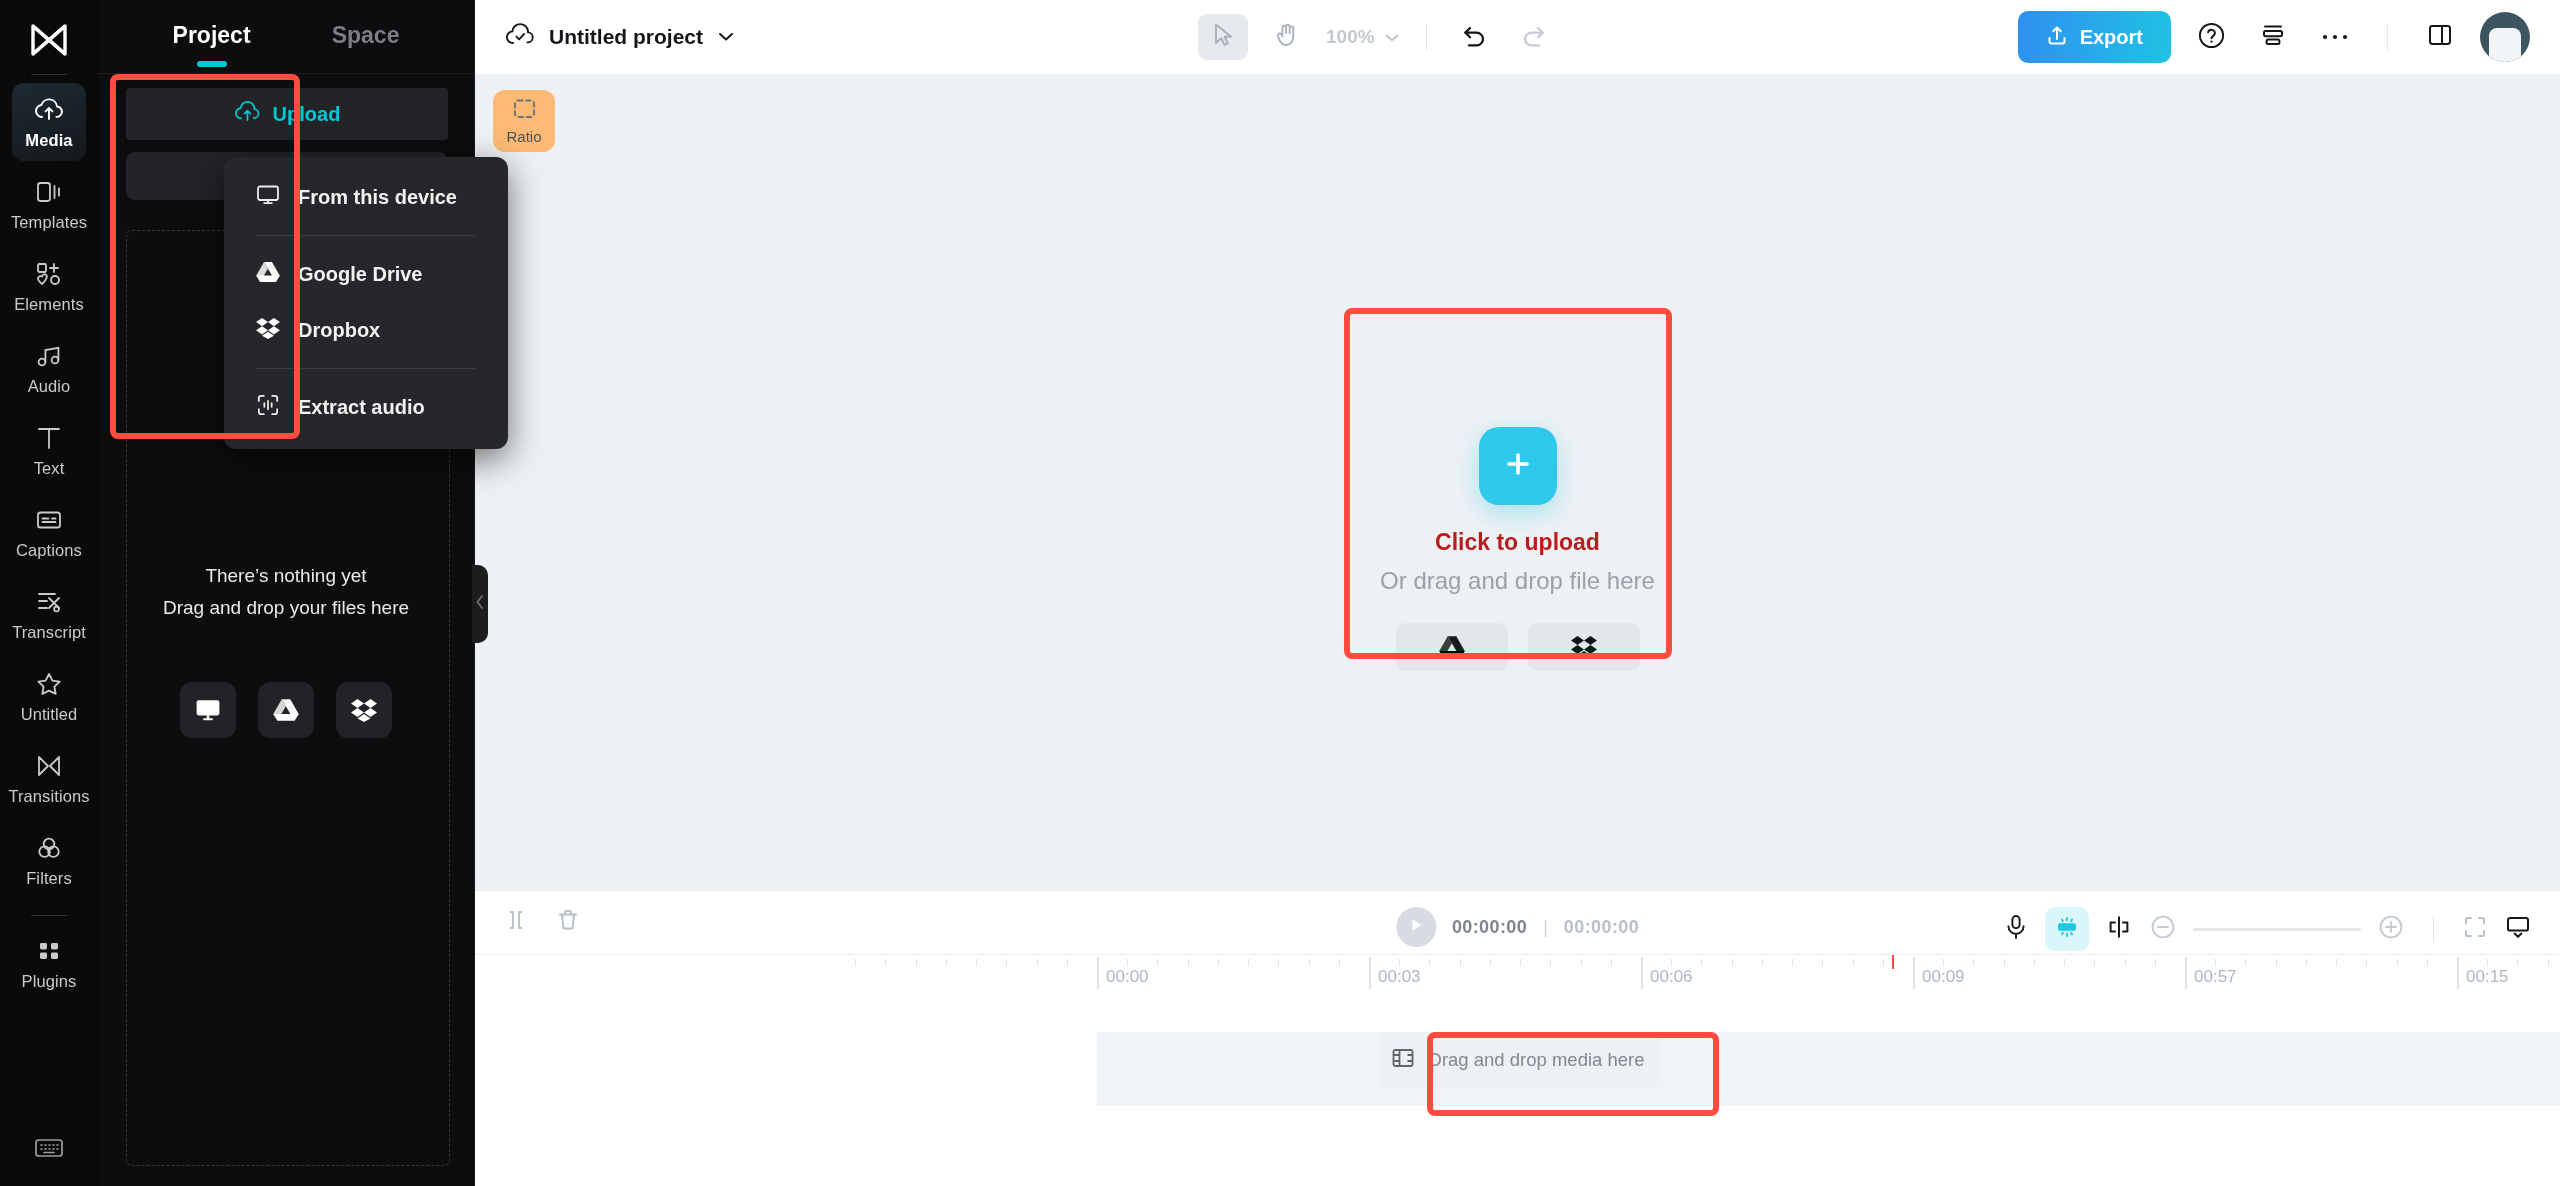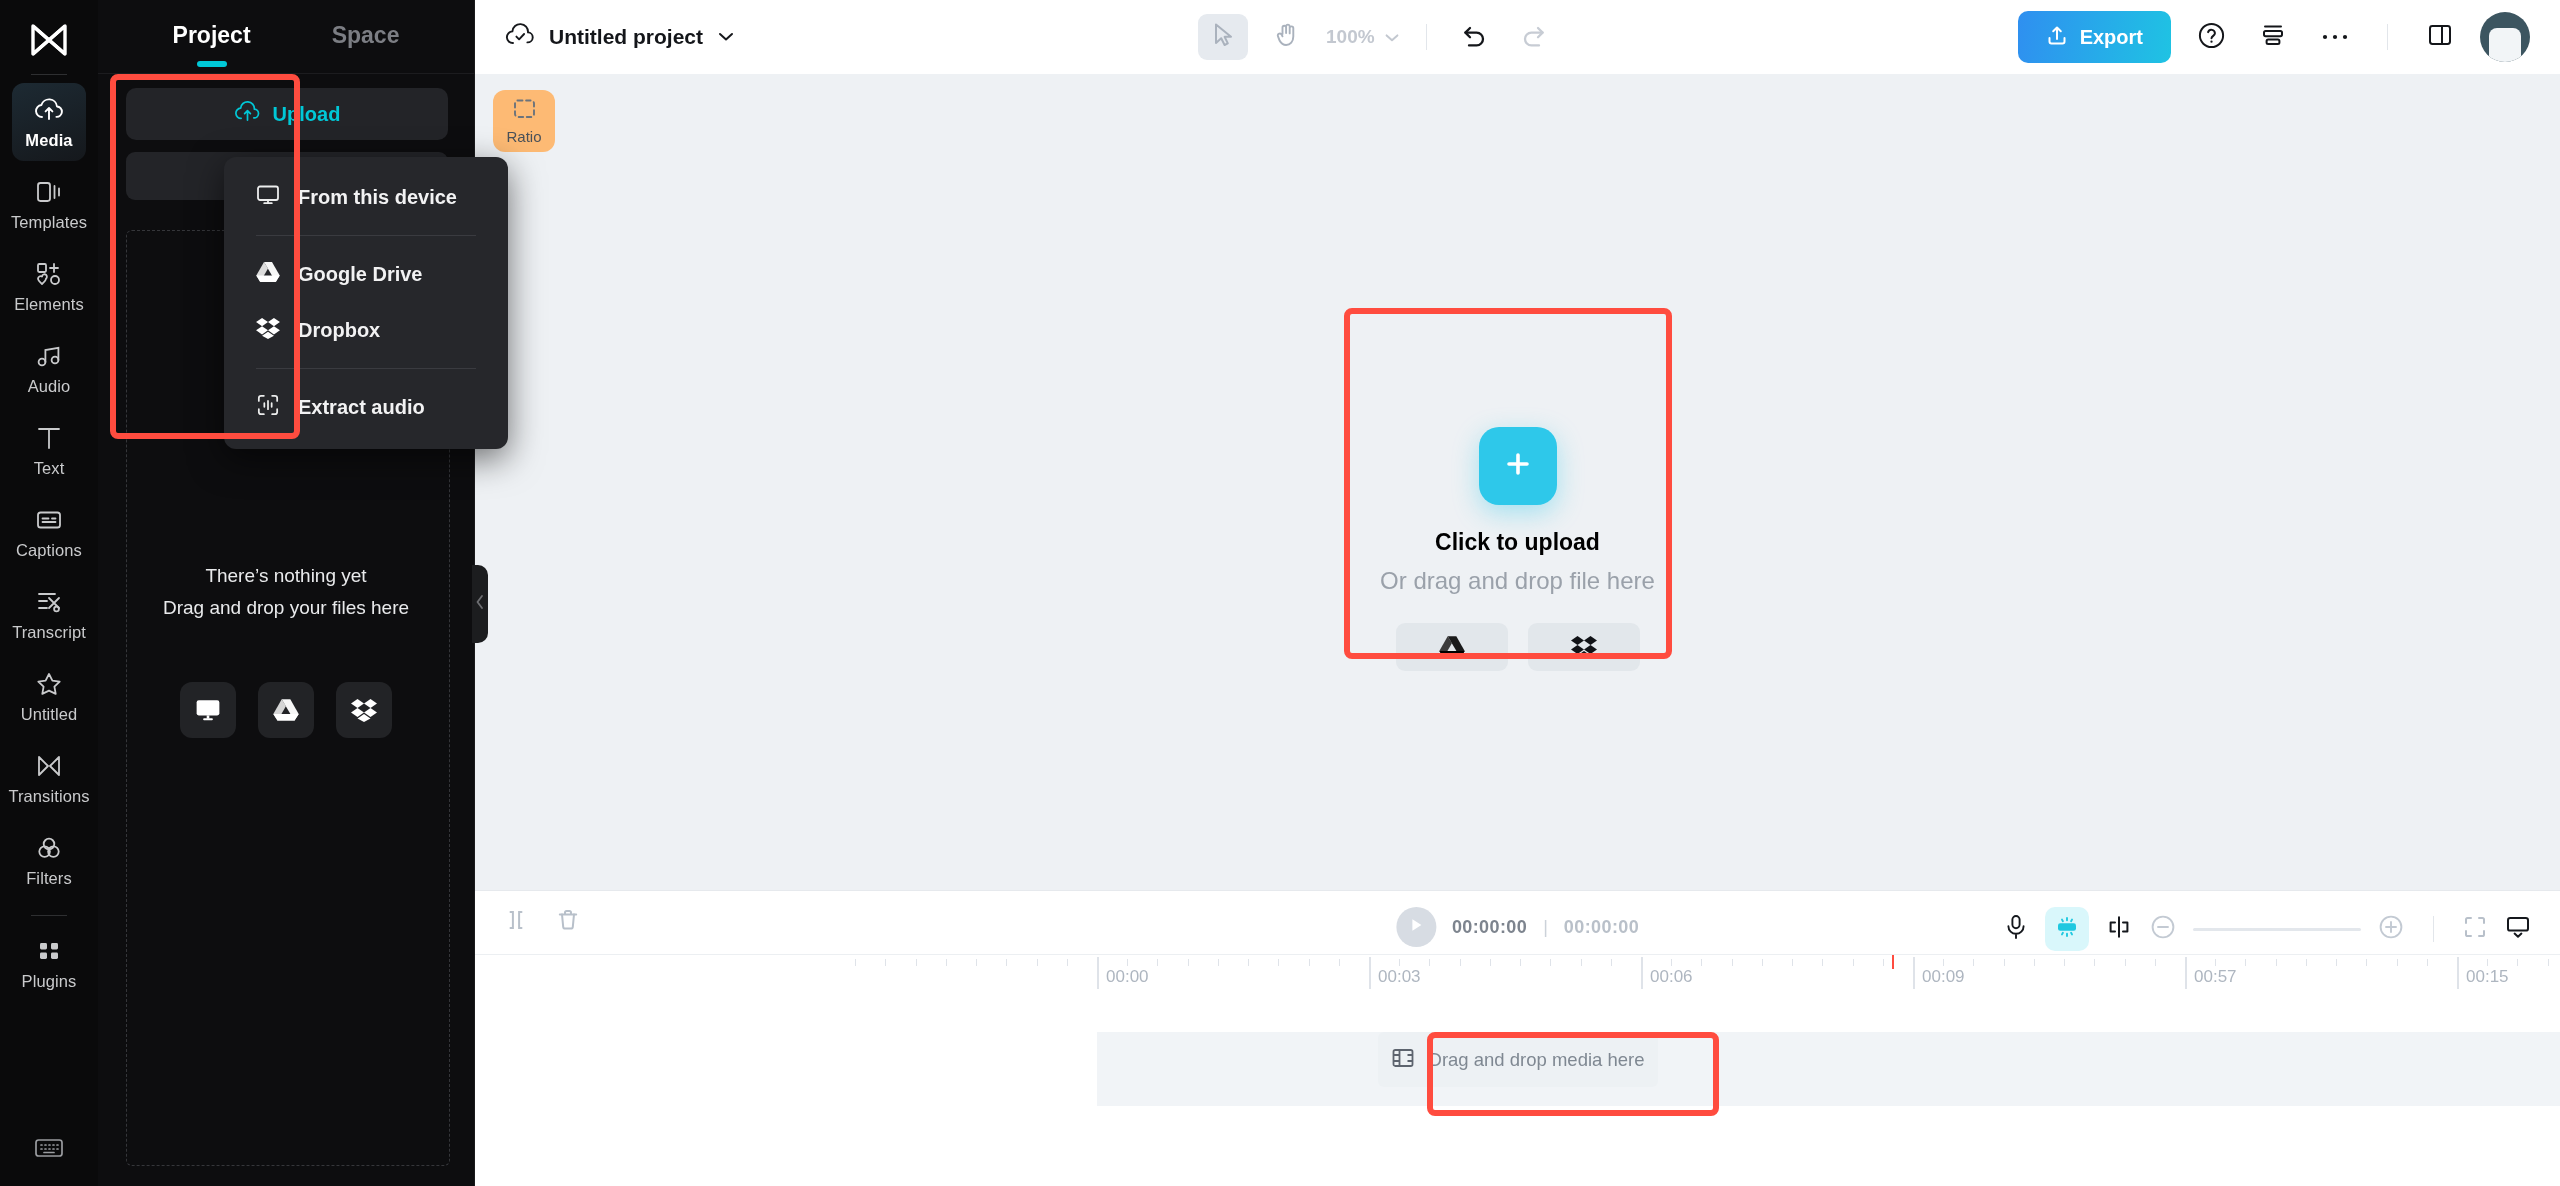--- a/index.html
+++ b/index.html
@@ -39,21 +39,21 @@
   .panel-tab { font-size: 23px; font-weight: 700; color: #7c7e84; position: relative; cursor: pointer; padding-bottom: 4px;}
   .panel-tab.active { color: #ffffff; }
   .panel-tab.active::after {
     content:""; position: absolute; left: 50%; transform: translateX(-50%);
     bottom: -14px; width: 30px; height: 6px; border-radius: 3px; background: #00c8d7;
   }
   .tab-underline { position:absolute; left: 0; right: 0; bottom: 0; height: 1px; background:#1c1c1f; }
 
   .upload-btn {
     position: absolute; left: 28px; top: 88px; width: 322px; height: 52px;
-    background: #232428; border-radius: 10px; display: flex; align-items: center;
+    background: #232428; border-radius: 4px; display: flex; align-items: center;
     justify-content: center; gap: 12px; cursor: pointer;
   }
   .upload-btn .t { color: #00c8d7; font-size: 20px; font-weight: 700; }
 
   
   .ghost-btn {
     position: absolute; left: 28px; top: 152px; width: 322px; height: 48px;
     background: #232428; border-radius: 9px;
   }
   .ghost-btn .gicon { position:absolute; right: 160px; top: 13px; width: 18px; height: 20px;}
@@ -113,21 +113,21 @@
   }
   .ratio-btn .t { font-size: 15px; color:#4a5159; }
 
   .uploadzone {
     position: absolute; left: 50%; top: 300px; transform: translateX(-50%);
     width: 326px; height: 349px; background: #eef1f4; border-radius: 14px;
     display:flex; flex-direction: column; align-items:center; justify-content:center; cursor:pointer;
   }
   .plusbox { width: 78px; height: 78px; border-radius: 20px; background: #2ec8ea;
     display:flex;align-items:center;justify-content:center; box-shadow: 0 8px 26px rgba(46,200,234,.38); }
-  .uz-title { margin-top: 24px; font-size: 23px; font-weight: 700; color: #000000; }
+  .uz-title { margin-top: 24px; font-size: 23px; font-weight: 700; color: #b91c1c; }
   .uz-sub { margin-top: 11px; font-size: 24px; color: #9aa1aa; }
   .uz-row { margin-top: 28px; display: flex; gap: 20px; }
   .uz-btn { width: 112px; height: 48px; background: #e2e7eb; border-radius: 9px; display:flex;align-items:center;justify-content:center; cursor:pointer;}
 
   
   .hl { position: absolute; border: 6px solid #ff4c3f; border-radius: 8px; pointer-events: none; z-index: 60; }
 
   
   .tl { height: 296px; background: #ffffff; border-top: 1px solid #e6e9ed; display:flex; flex-direction: column;}
   .tl-toolbar { height: 63px; display:flex; align-items:flex-start; padding: 16px 28px; position: relative;}

